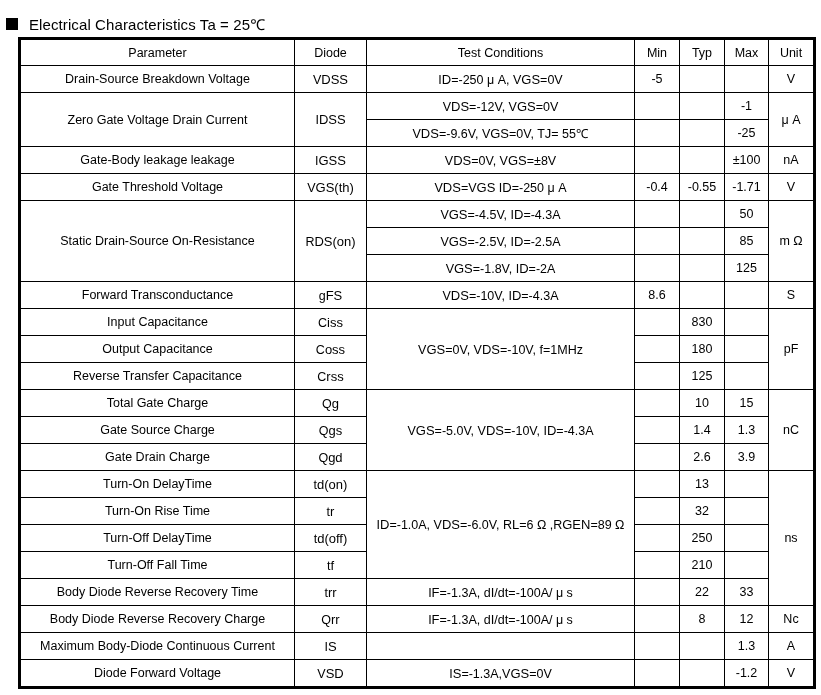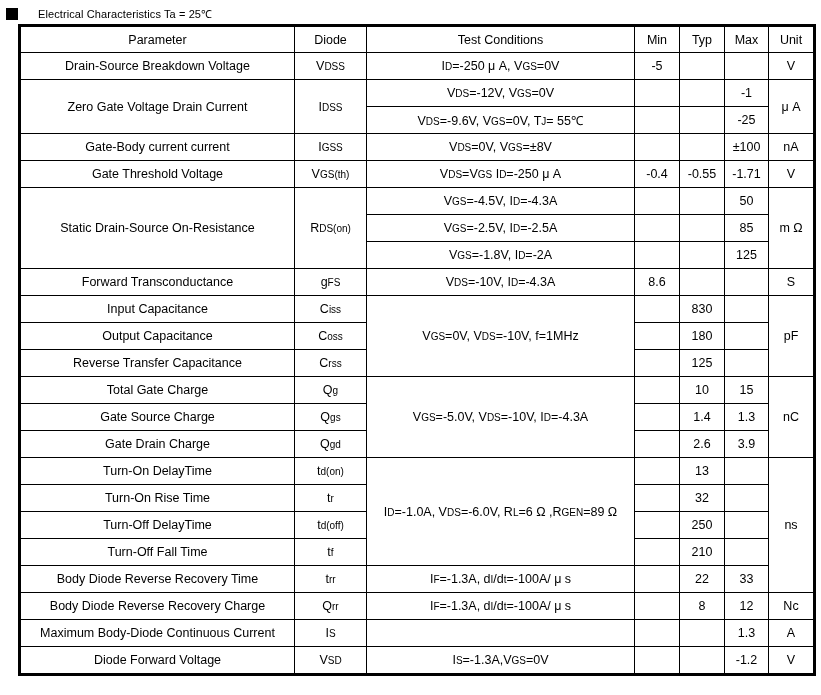--- a/index.html
+++ b/index.html
@@ -2,40 +2,40 @@
 <html><head>
 <meta charset="utf-8">
 <style>
   html,body { margin:0; padding:0; background:#fff; }
   body {
     width:821px; height:695px; overflow:hidden;
     font-family:"Liberation Sans", sans-serif; color:#000;
     -webkit-font-smoothing:antialiased;
   }
   .title-bar {
-    display:flex; align-items:center; gap:20px;
-    margin:6px 0 3px 6px; font-size:11px; letter-spacing:0.1px;
+    display:flex; align-items:center; gap:11px;
+    margin:14px 0 3px 6px; font-size:15px; letter-spacing:0.1px;
   }
   .sq { width:12px; height:12px; background:#000; flex:0 0 auto; }
   table.chars {
     border-collapse:collapse; table-layout:fixed;
     margin-left:18px; width:795px;
     border:3px solid #000;
   }
   table.chars td, table.chars th {
     border:1.5px solid #000;
     height:26px; padding:0 3px;
     font-size:12.5px; font-weight:normal;
     text-align:center; vertical-align:middle;
     white-space:nowrap; overflow:hidden;
   }
   table.chars th { height:25px; }
   td.p  { text-align:left; padding-left:8px; }
   td.tc { text-align:left; padding-left:6px; }
-  .sub  { font-size:10px; letter-spacing:0;margin-top:21px; }
+  .sub  { font-size:13px; letter-spacing:0;margin-top:21px; }
 </style>
 </head>
 <body>
 
 <div class="title-bar">
   <span class="sq"></span>
   <span>Electrical Characteristics Ta = 25℃</span>
 </div>
 
 <table class="chars">
@@ -78,21 +78,21 @@
         <td class="v">-1</td>
         <td rowspan="2" class="u">μ A</td>
       </tr>
       <tr>
         <td class="tc">V<span class="sub">DS</span>=-9.6V, V<span class="sub">GS</span>=0V, T<span class="sub">J</span>= 55℃</td>
         <td class="v"></td>
         <td class="v"></td>
         <td class="v">-25</td>
       </tr>
       <tr>
-        <td class="p">Gate-Body current current</td>
+        <td class="p">Gate-Body leakage leakage</td>
         <td class="s">I<span class="sub">GSS</span></td>
         <td class="tc">V<span class="sub">DS</span>=0V, V<span class="sub">GS</span>=±8V</td>
         <td class="v"></td>
         <td class="v"></td>
         <td class="v">±100</td>
         <td class="u">nA</td>
       </tr>
       <tr>
         <td class="p">Gate Threshold Voltage</td>
         <td class="s">V<span class="sub">GS(th)</span></td>

